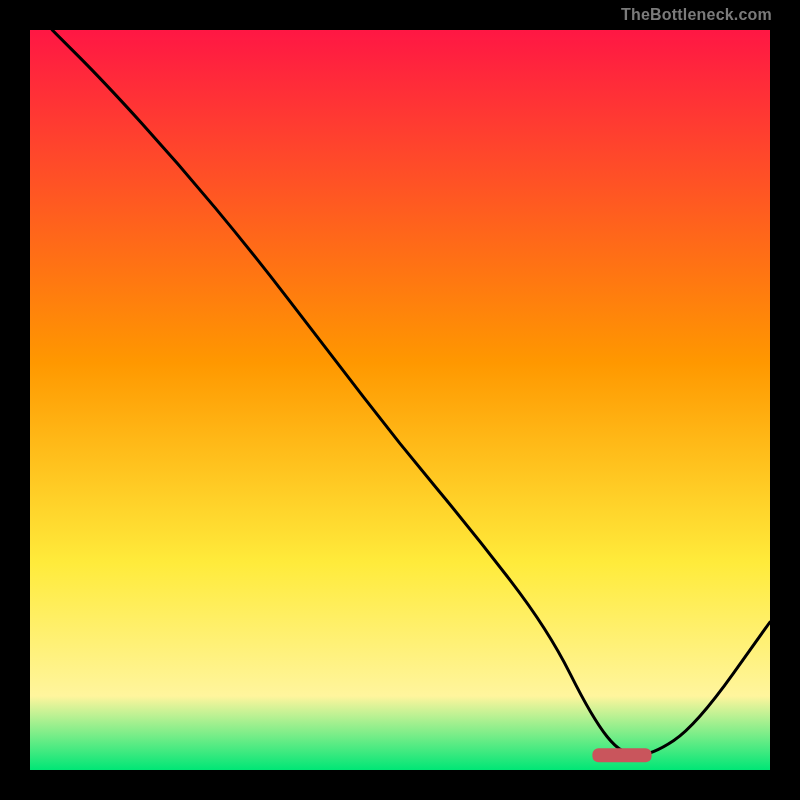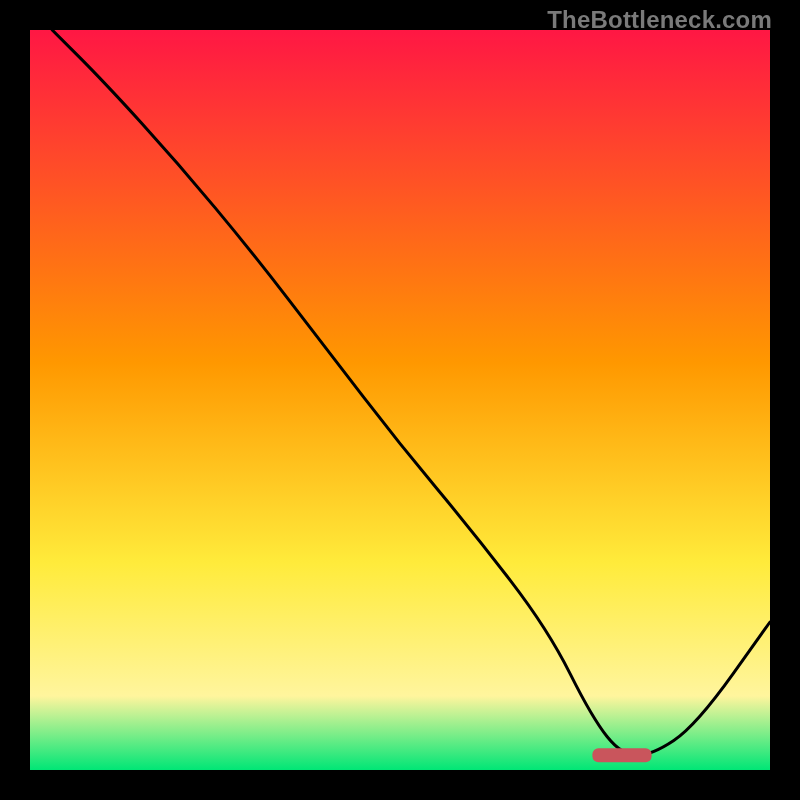--- a/index.html
+++ b/index.html
@@ -22,21 +22,21 @@
     left: 30px;
     top: 30px;
     width: 740px;
     height: 740px;
   }
   .watermark {
     position: absolute;
     top: 6px;
     right: 28px;
     color: #7a7a7a;
-    font-size: 24px;
+    font-size: 16px;
     font-weight: 600;
     letter-spacing: 0.2px;
   }
   svg { display: block; }
 </style>
 </head>
 <body>
 
 <div class="frame">
 

